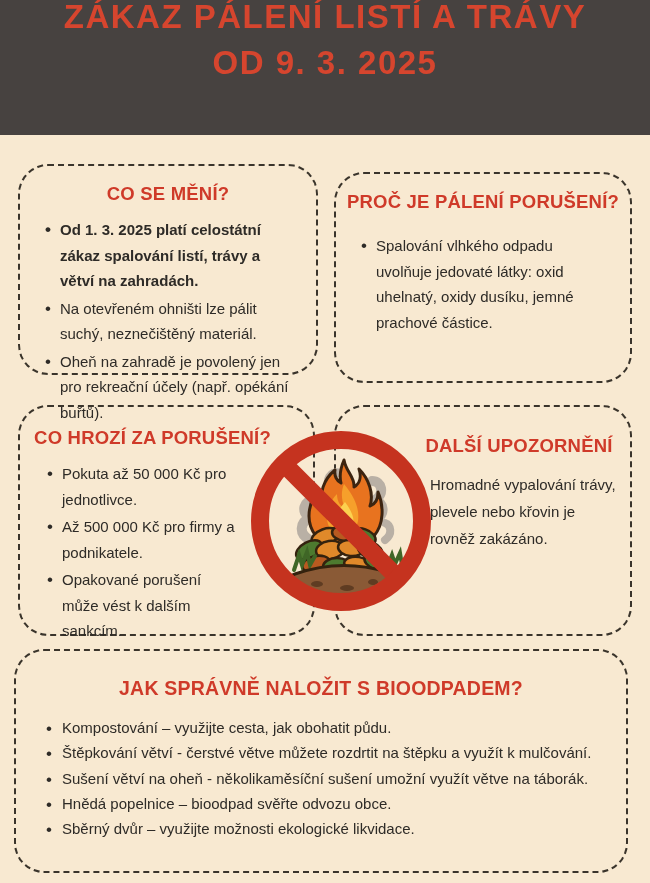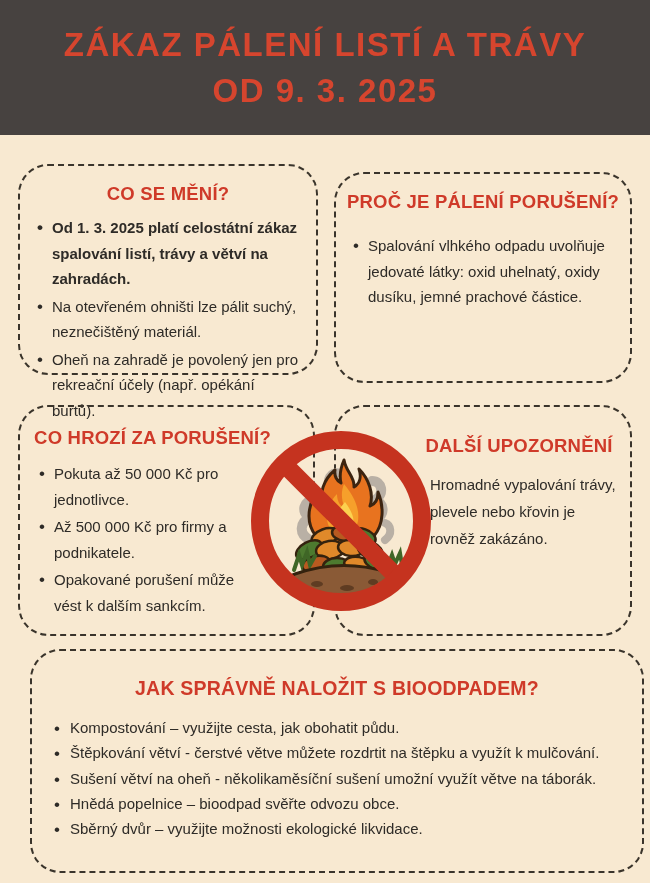--- a/index.html
+++ b/index.html
@@ -6,48 +6,48 @@
   .page {
     position:relative; width:650px; height:883px;
     background:#f8e9d1; overflow:hidden;
     font-family:"Liberation Sans", sans-serif;
     color:#2e2b27;
   }
   
   .header {
     position:absolute; left:0; top:0; width:650px; height:135px;
     background:#474240;
-    display:flex; flex-direction:column; align-items:center; justify-content:center;
+    display:flex; flex-direction:column; align-items:center; 
     gap:13px;
   }
   .title-line {
     color:#d6452e; font-weight:bold; font-size:33px; line-height:1;
     letter-spacing:1.5px; white-space:nowrap;
   }
   
   .box {
     position:absolute; border:2px dashed #3a342b; border-radius:30px;
     box-sizing:border-box; background:transparent;
   }
   .box-changes   { left:18px;  top:164px; width:300px; height:211px; }
   .box-why       { left:334px; top:172px; width:298px; height:211px; }
   .box-penalties { left:18px;  top:405px; width:297px; height:231px; }
   .box-warning   { left:334px; top:405px; width:298px; height:231px; }
-  .box-bio       { left:30px;  top:649px; width:614px; height:224px; }
+  .box-bio       { left:14px;  top:649px; width:614px; height:224px; }
 
   .box h2 {
     color:#cf3a29; font-size:18.5px; font-weight:bold; text-align:center;
     margin:17px 10px 10px; letter-spacing:0.2px;
   }
   .box-penalties h2 { margin-top:20px; margin-bottom:12px; padding-right:28px; }
   .box-warning  h2 { margin-top:28px; margin-bottom:14px; padding-left:72px; }
   .box-why      h2 { margin-bottom:20px; }
   .box-bio      h2 { font-size:19.5px; margin-top:26px; margin-bottom:16px; }
 
-  .box ul { list-style:none; margin:4px; padding:0 12px 0 13px; }
+  .box ul { list-style:none; margin:12px; padding:0 12px 0 13px; }
   .box li {
     position:relative; padding-left:15px; font-size:15px; line-height:1.7;
     margin-bottom:2px;
   }
   .box li::before {
     content:"\2022"; position:absolute; left:0; top:-1px; font-size:17px; color:#2e2b27;
   }
   .bold-item { font-weight:bold; }
 
   .box-penalties ul { padding-left:15px; padding-right:66px; }

